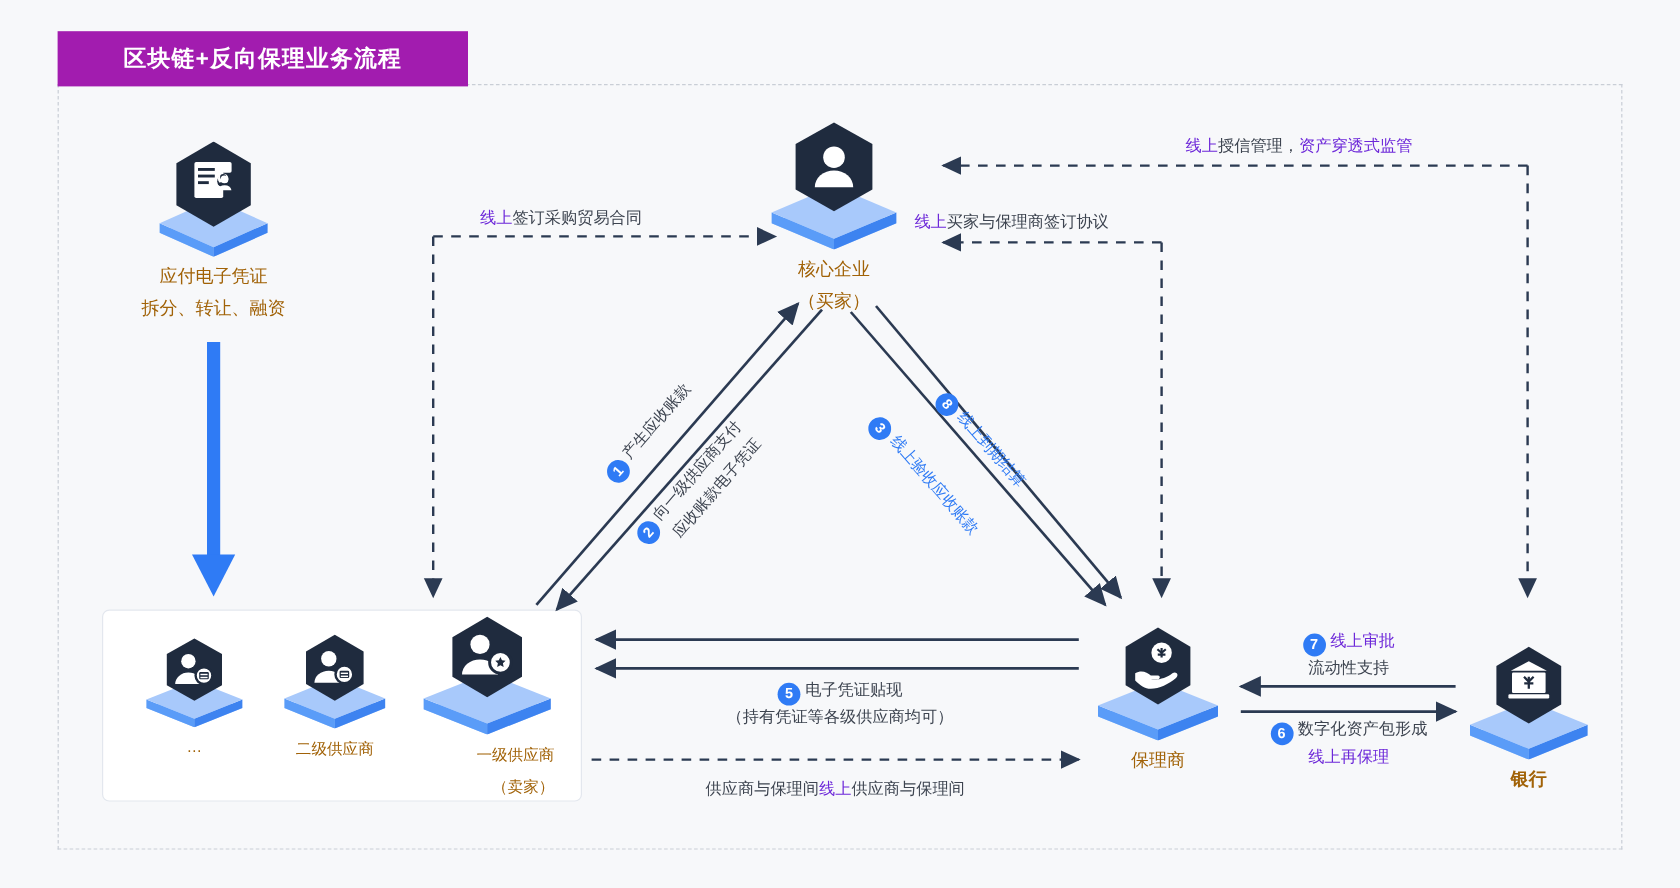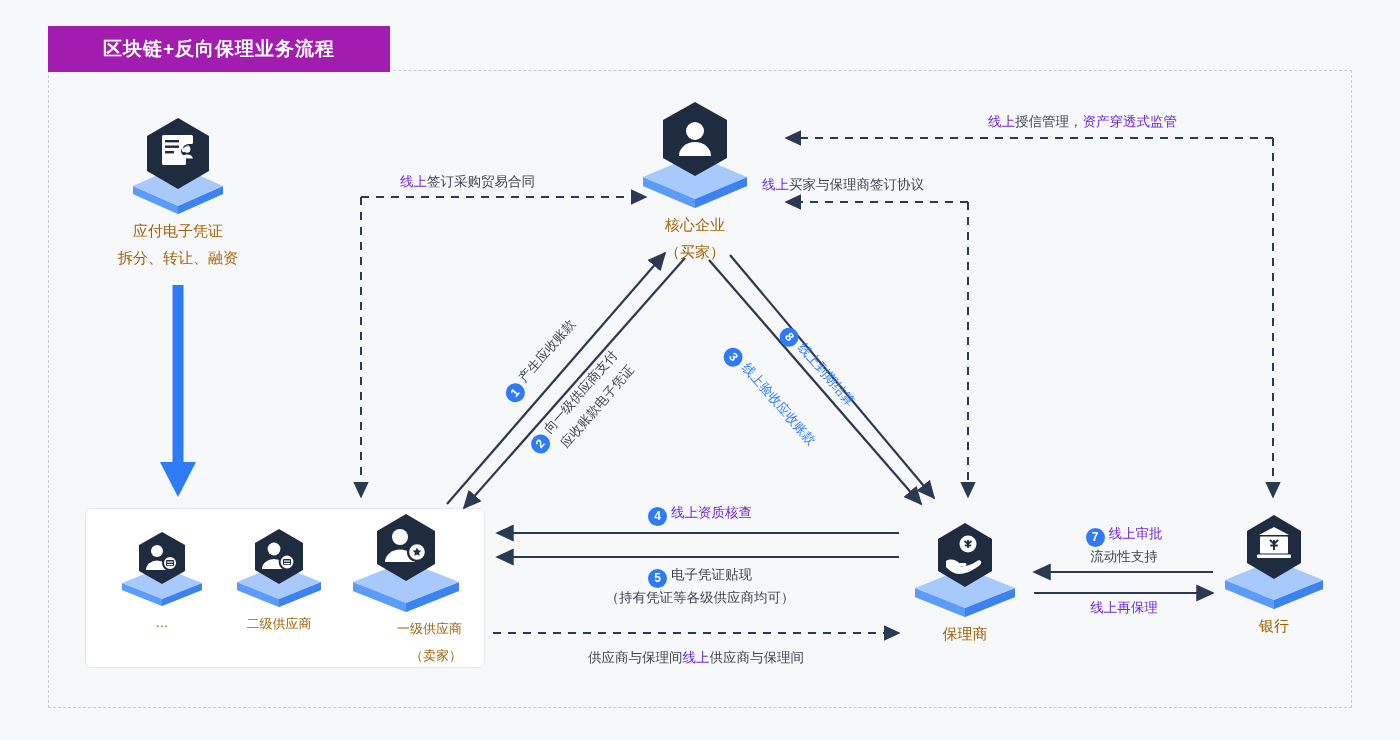--- a/index.html
+++ b/index.html
@@ -254,21 +254,21 @@
             <path d="M51.5,20 l3.5,3 l3.5,-3"></path>
             <path d="M51.8,24.5 l6.4,0"></path>
           </g>
           <path d="M33,40 c5,-3 10,-1 13,2 l6,0 c2,0 2,3 0,3 l-6,0 c6,1 13,-1 18,-5 c3,-2 6,1 3,4 c-6,5 -14,9 -21,9 c-5,0 -9,-3 -13,-7 z"></path>
         </g>
       </svg>
     </div>
     <div class="lbl">保理商</div>
   </div>
 
-  <div class="node" style="left:1222px;top:513px;width:104px;">
+  <div class="node" style="left:1222px;top:537px;width:104px;font-weight:bold;">
     <div class="cube" style="width:102px;height:96px;">
       <svg width="102" height="96" viewBox="0 0 102 96">
         <polygon points="51,56 100,76 51,96 2,76" fill="#a8c9fb"></polygon>
         <polygon points="2,76 51,96 51,87 2,67" fill="#5a9cf8"></polygon>
         <polygon points="100,76 51,96 51,87 100,67" fill="#3d83f0"></polygon>
         <polygon points="2,67 51,87 100,67 51,47" fill="#a8c9fb"></polygon>
         <polygon points="51,2 78,18 78,50 51,66 24,50 24,18" fill="#1f2b3e"></polygon>
         <g fill="#ffffff">
           <polygon points="51,14 66,22 36,22"></polygon>
           <rect x="37" y="23.5" width="28" height="17" rx="1"></rect>
@@ -306,39 +306,39 @@
   </div>
 
   <div class="rot" style="left:728px;top:338px;transform:rotate(49deg);">
     <span class="badge">3</span><span class="b">线上验收应收账款</span>
   </div>
 
   <div class="rot" style="left:784px;top:318px;transform:rotate(49deg);">
     <span class="badge">8</span><span class="b">线上到期结算</span>
   </div>
 
-  <div class="tlabel c" style="left:560px;top:503px;width:280px;">
-    <span class="badge">4</span><span class="b">线上资质核查</span>
-  </div>
 
   <div class="tlabel c" style="left:560px;top:565px;width:280px;">
     <div>
       <span class="badge">5</span><span>电子凭证贴现</span>
     </div>
     <div>（持有凭证等各级供应商均可）</div>
   </div>
 
   <div class="tlabel c" style="left:546px;top:648px;width:300px;">
     <span>供应商与保理间</span><span class="b">线上</span><span>供应商与保理间</span>
   </div>
 
   <div class="tlabel c" style="left:1028px;top:524px;width:192px;">
     <div>
       <span class="badge">7</span><span class="b">线上审批</span>
     </div>
     <div>流动性支持</div>
   </div>
 
   <div class="tlabel c" style="left:1024px;top:598px;width:200px;">
+    <div>
+      <span class="badge">6</span><span>数字化资产包形成</span>
+    </div>
     <div class="b">线上再保理</div>
   </div>
 
 </div>
 
 </body></html>

